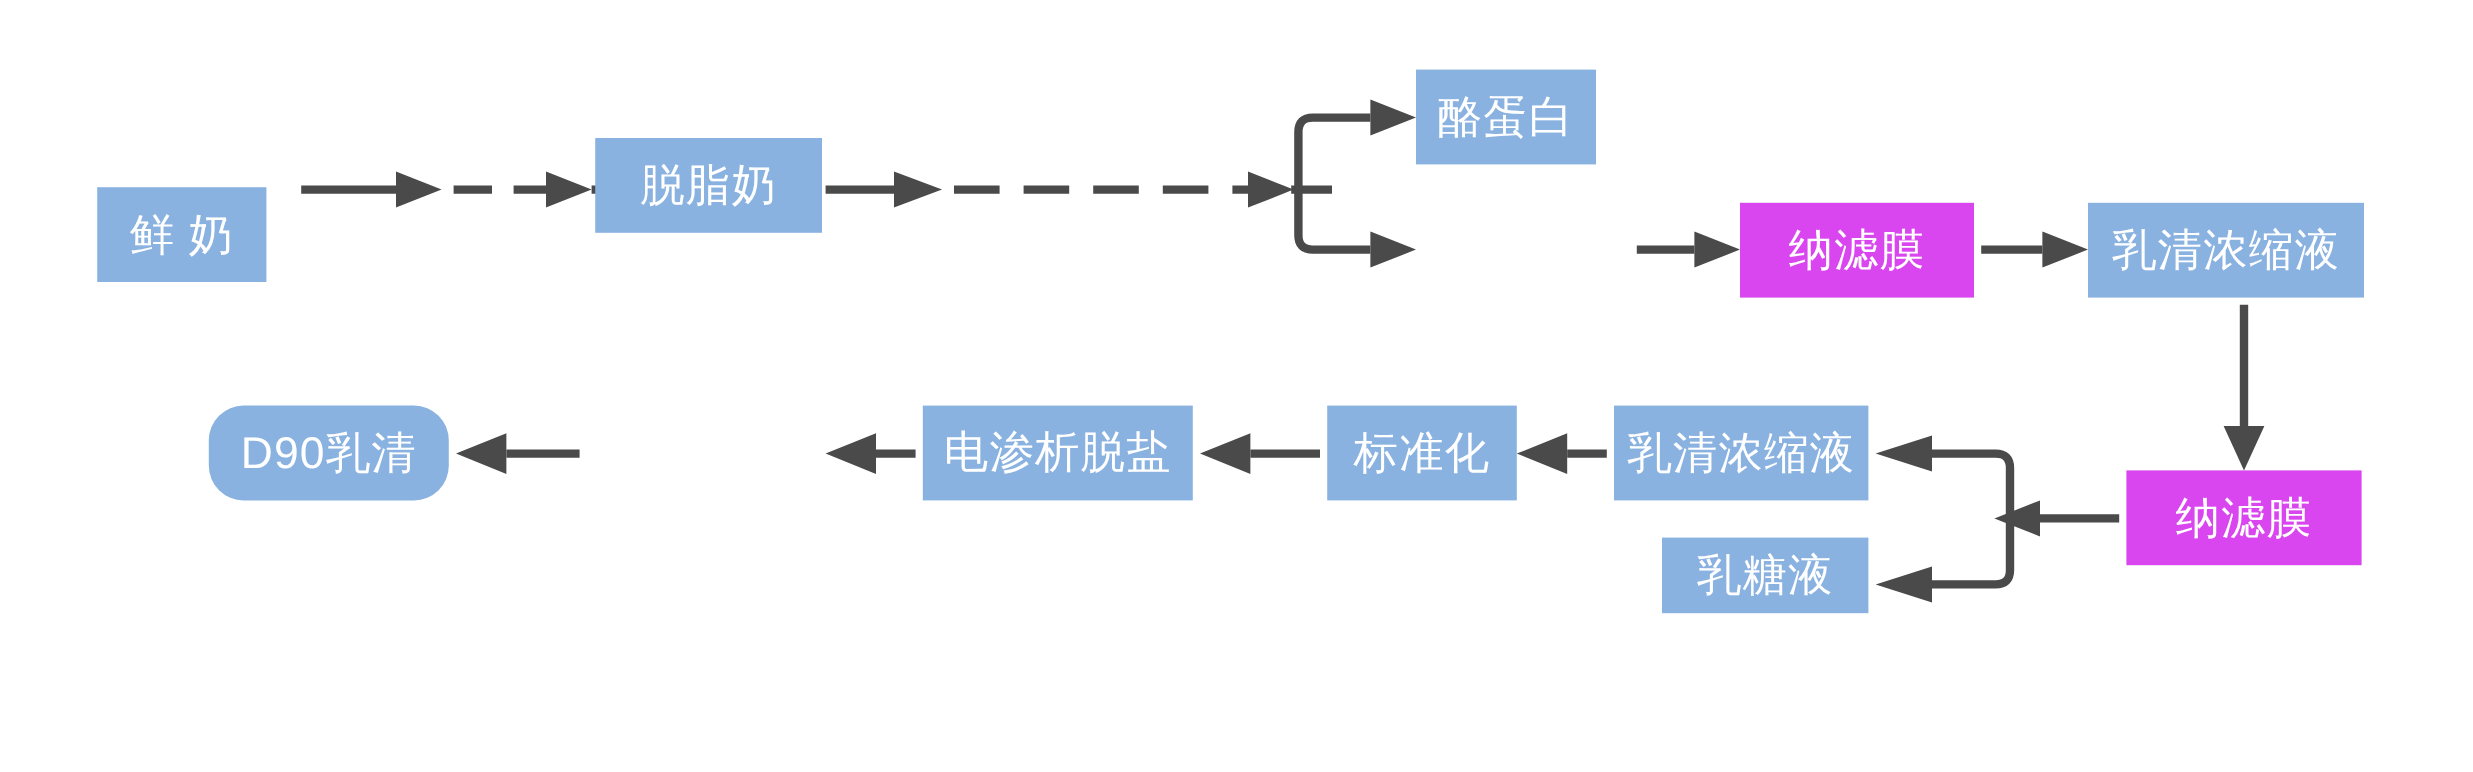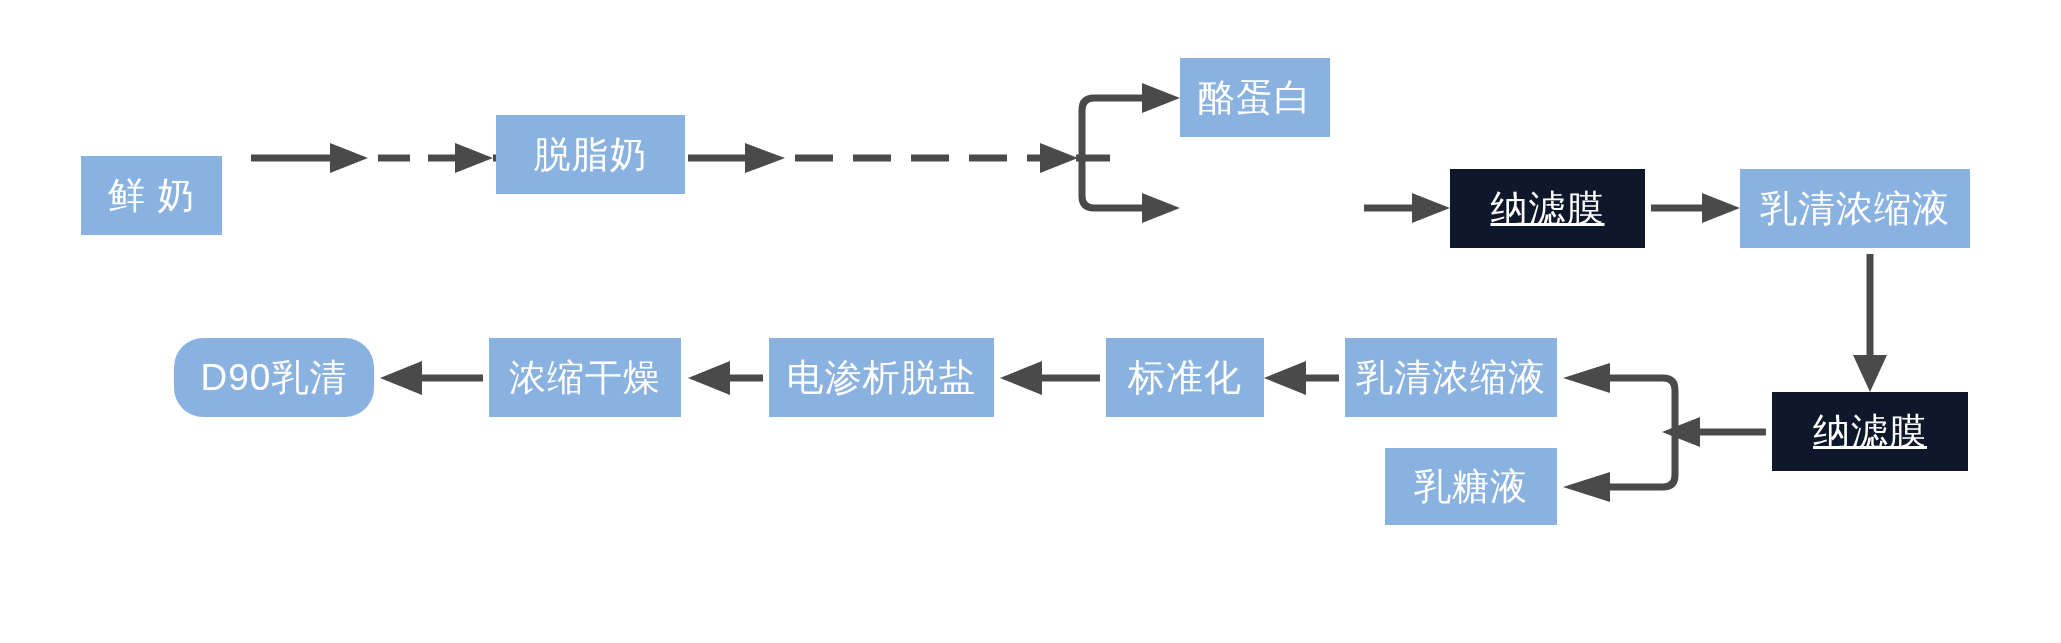--- a/index.html
+++ b/index.html
@@ -24,21 +24,21 @@
     justify-content: center;
     color: #ffffff;
     font-size: 37px;
     line-height: 1;
     letter-spacing: 1px;
     white-space: nowrap;
     box-sizing: border-box;
     user-select: none;
   }
   .node.light   { background: #8AB2E0; }
-  .node.dark    { background: #0f172a; text-decoration: underline; }
+  .node.dark    { background: #d946ef; }
   svg.edges {
     position: absolute;
     left: 0;
     top: 0;
     width: 2061px;
     height: 643px;
     overflow: visible;
     pointer-events: none;
   }
   .edge-line {
@@ -154,33 +154,30 @@
   </div>
 
   <div class="node dark" style="left:1772px; top:392px; width:196px; height:79px;">
     <span>纳滤膜</span>
   </div>
 
   <div class="node light" style="left:1345px; top:338px; width:212px; height:79px;">
     <span>乳清浓缩液</span>
   </div>
 
-  <div class="node light" style="left:1385px; top:448px; width:172px; height:77px;">
+  <div class="node light" style="left:1385px; top:448px; width:172px; height:63px;">
     <span>乳糖液</span>
   </div>
 
   <div class="node light" style="left:1106px; top:338px; width:158px; height:79px;align-items:center;">
     <span>标准化</span>
   </div>
 
   <div class="node light" style="left:769px; top:338px; width:225px; height:79px;font-family:Liberation Serif, serif;">
     <span>电渗析脱盐</span>
   </div>
 
-  <div class="node light" style="left:489px; top:338px; width:192px; height:79px;">
-    <span>浓缩干燥</span>
-  </div>
 
   <div class="node light" style="left:174px; top:338px; width:200px; height:79px;border-radius:29px;">
     <span>D90乳清</span>
   </div>
 
 </div>
 
 </body></html>

